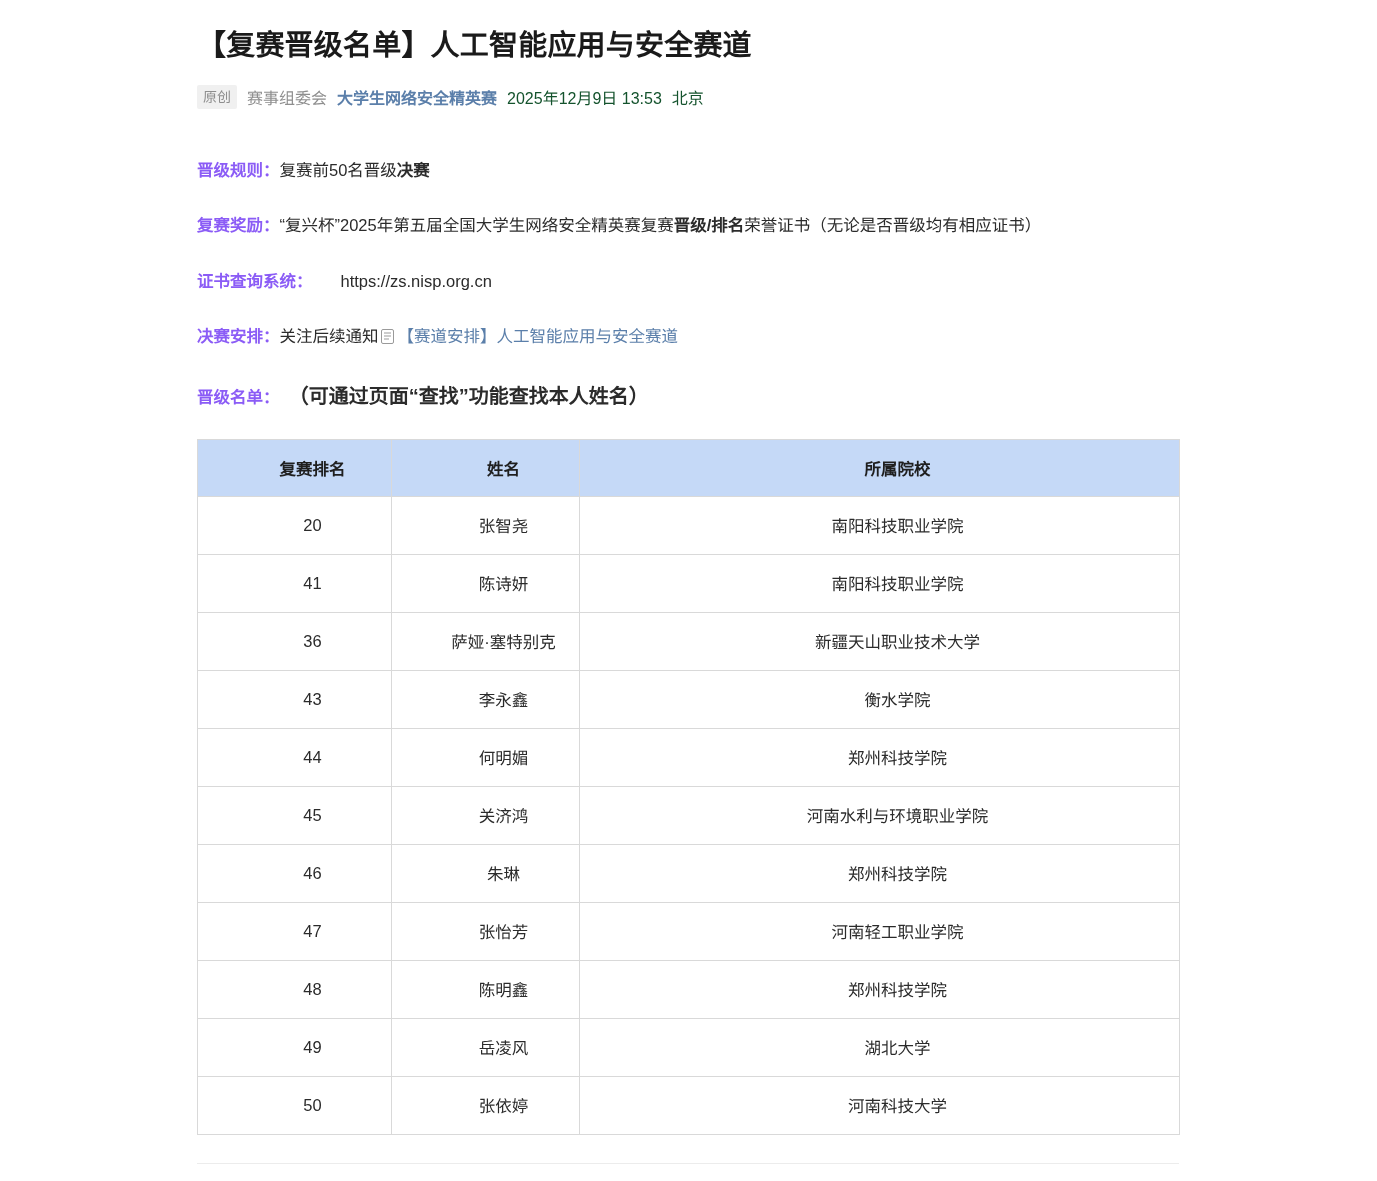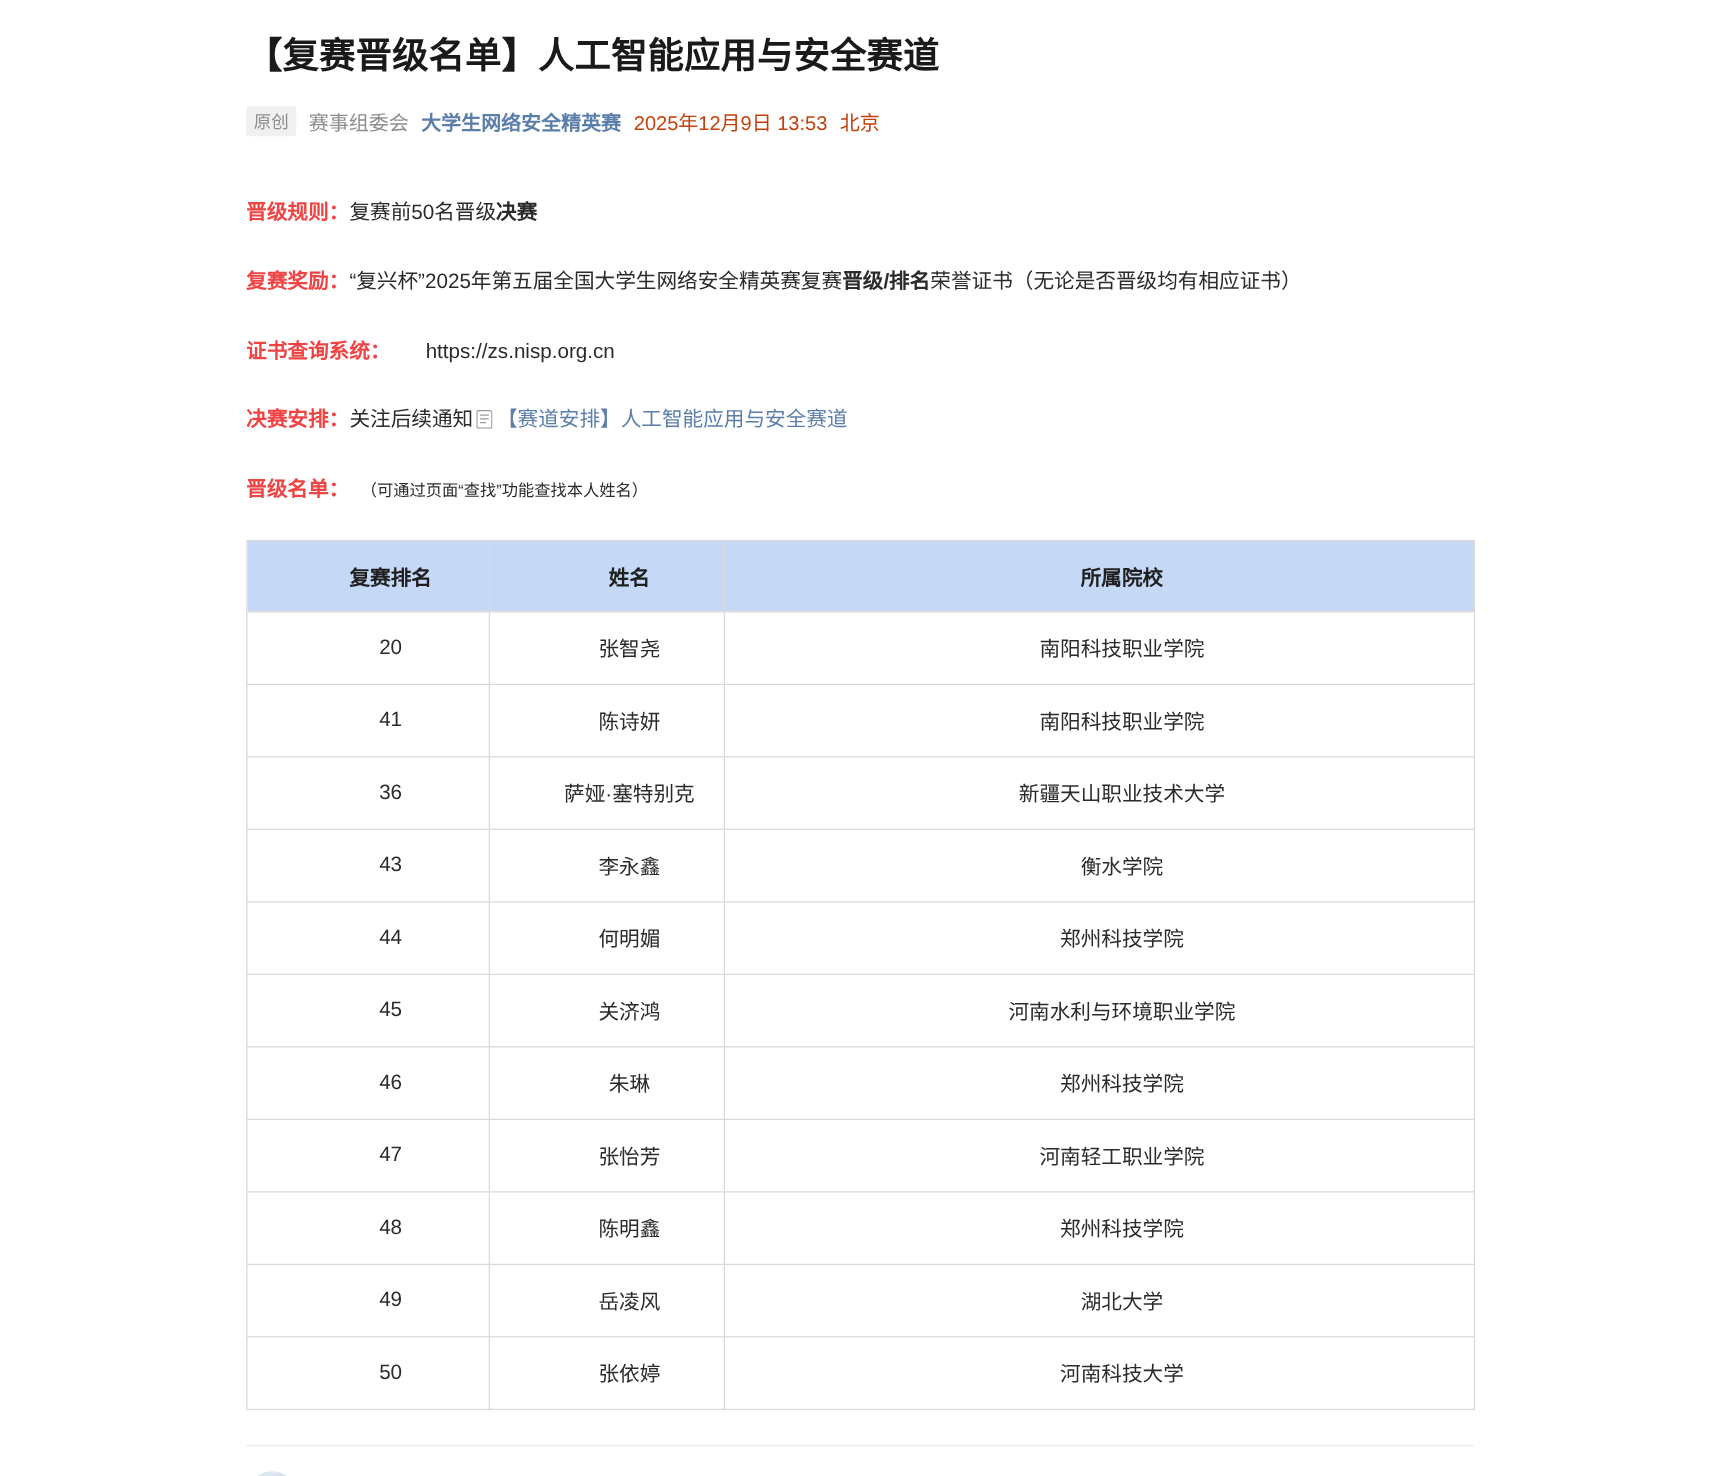--- a/index.html
+++ b/index.html
@@ -53,32 +53,32 @@
     border-radius: 2px;
   }
   .meta .author {
     color: #8e8e8e;
   }
   .meta .account {
     color: #5b7faa;
     font-weight: 600;
   }
   .meta .date, .meta .loc {
-    color: #c2410c;
+    color: #14532d;
   }
 
   .para {
     font-size: 16.5px;
     line-height: 1.9;
     margin: 0 0 24px 0;
     color: #2b2b2b;
   }
   .para .lbl {
     font-weight: 700;
-    color: #ef4444;
+    color: #8b5cf6;
   }
   .para b {
     font-weight: 700;
   }
   .para a.url {
     color: #2b2b2b;
     text-decoration: none;
     margin-left: 28px;
   }
   .para a.link {
@@ -86,22 +86,23 @@
     text-decoration: none;
   }
   .doc-icon {
     display: inline-block;
     width: 13px;
     height: 15px;
     vertical-align: -2px;
     margin: 0 4px 0 2px;
   }
   .note {
-    font-size: 13px;
-    color: #2b2b2b;
+    font-size: 20px;
+    color: #2b2b2b;
+    font-weight: bold;
   }
 
   table.rank {
     border-collapse: collapse;
     width: 982px;
     margin-top: 6px;
     table-layout: fixed;
   }
   table.rank th, table.rank td {
     border: 1px solid #d9d9d9;

